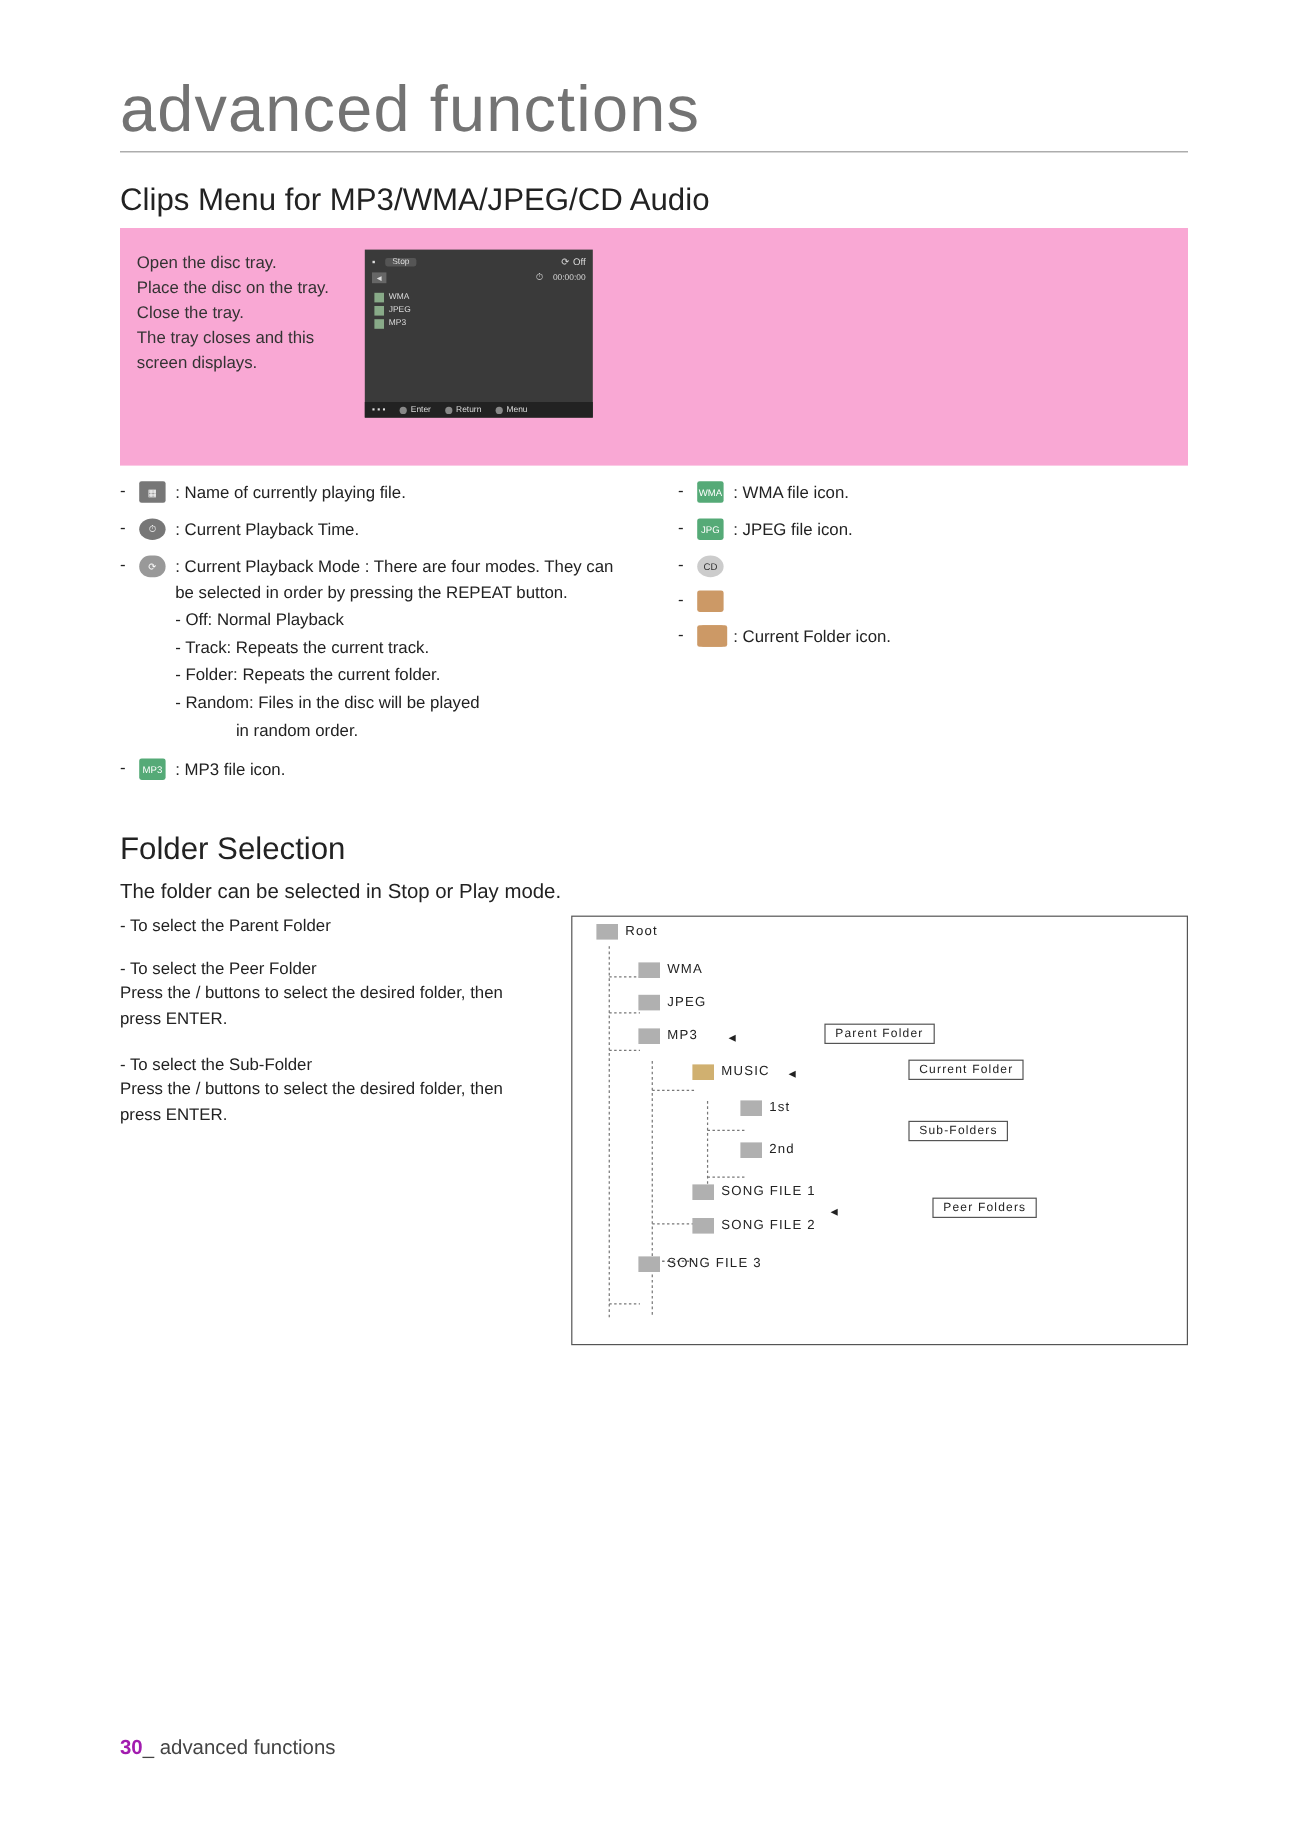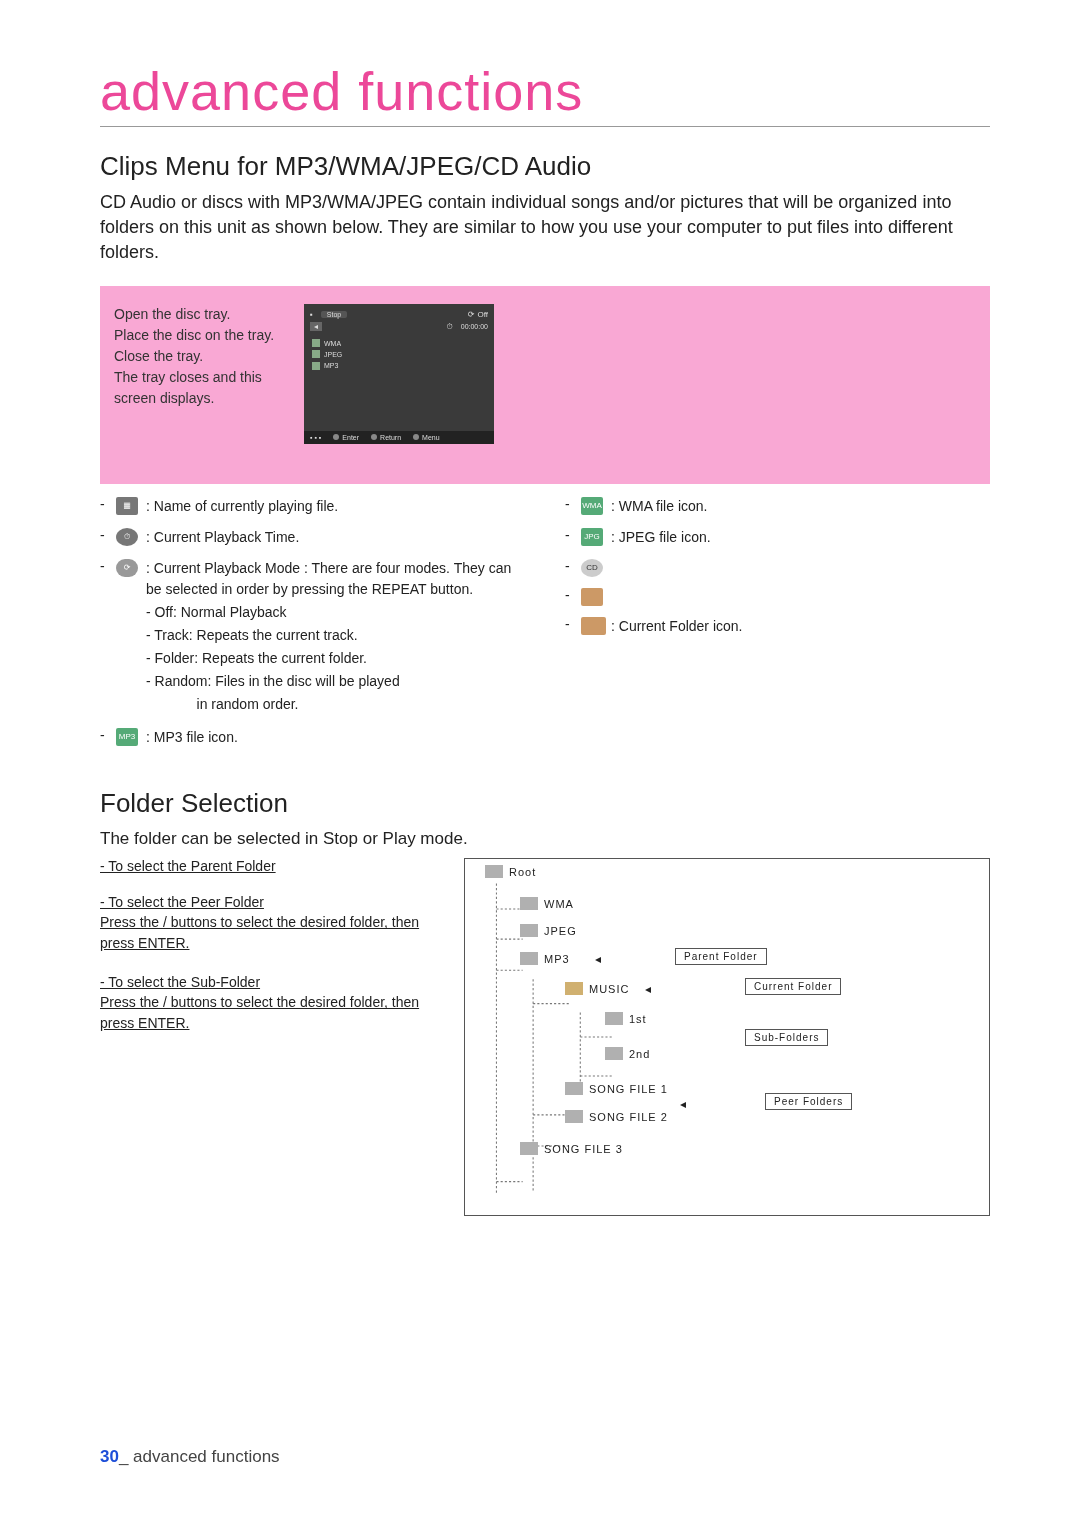--- a/index.html
+++ b/index.html
@@ -12,21 +12,21 @@
     height: 1527px;
     position: relative;
   }
   .page {
     padding: 60px 90px 40px 100px;
   }
   .title {
     font-size: 54px;
     font-weight: 300;
     letter-spacing: 1px;
-    color: #ec4899;
+    color: #737373;
     border-bottom: 1px solid #999;
     padding-bottom: 4px;
     margin-bottom: 22px;
   }
   .subtitle {
     font-size: 26px;
     font-weight: 400;
     margin: 24px 0 8px 0;
   }
   .body-text {
@@ -131,22 +131,21 @@
   .icon-jpeg { background:#5a7; }
   .icon-cd { background:#ccc; color:#333; border-radius:50%; }
   .icon-folder { background:#c96; }
   .icon-cur-folder { background:#c96; box-shadow: 3px 0 0 #c96; }
   .legend-text { flex: 1; line-height: 1.5; }
   .legend-sub { padding-left: 0; }
   .legend-sub div { margin: 2px 0; }
 
   .folder-section {
     display: flex;
-    gap: 24px;
-    text-decoration: underline;
+    gap: 36px;
   }
   .folder-left {
     flex: 0 0 340px;
     font-size: 14px;
   }
   .folder-left .fitem { margin-bottom: 20px; }
   .folder-left .fhead { margin-bottom: 2px; }
   .folder-left .fbody { line-height: 1.5; }
 
   .tree-box {
@@ -181,31 +180,30 @@
   }
   .tree-box .arrow-l { position:absolute; font-size:12px; }
 
   .footer {
     position: absolute;
     bottom: 60px;
     left: 100px;
     font-size: 17px;
     color: #444;
   }
-  .footer .pnum { font-weight: bold; color:#1d4ed8; }
+  .footer .pnum { font-weight: bold; color:#a21caf; }
 </style>
 </head>
 <body>
 
 <div class="page">
 
   <div class="title">advanced functions</div>
 
   <div class="subtitle">Clips Menu for MP3/WMA/JPEG/CD Audio</div>
-  <div class="body-text">CD Audio or discs with MP3/WMA/JPEG contain individual songs and/or pictures that will be organized into folders on this unit as shown below.  They are similar to how you use your computer to put files into different folders.</div>
 
   <div class="panel-row">
     <div class="panel-left" style="white-space:pre-line;">Open the disc tray.
 Place the disc on the tray.
 Close the tray.
 The tray closes and this screen displays.</div>
     <div class="devscreen">
       <div class="toprow">
         <span>▪</span>
         <span class="pill stop">Stop</span>

